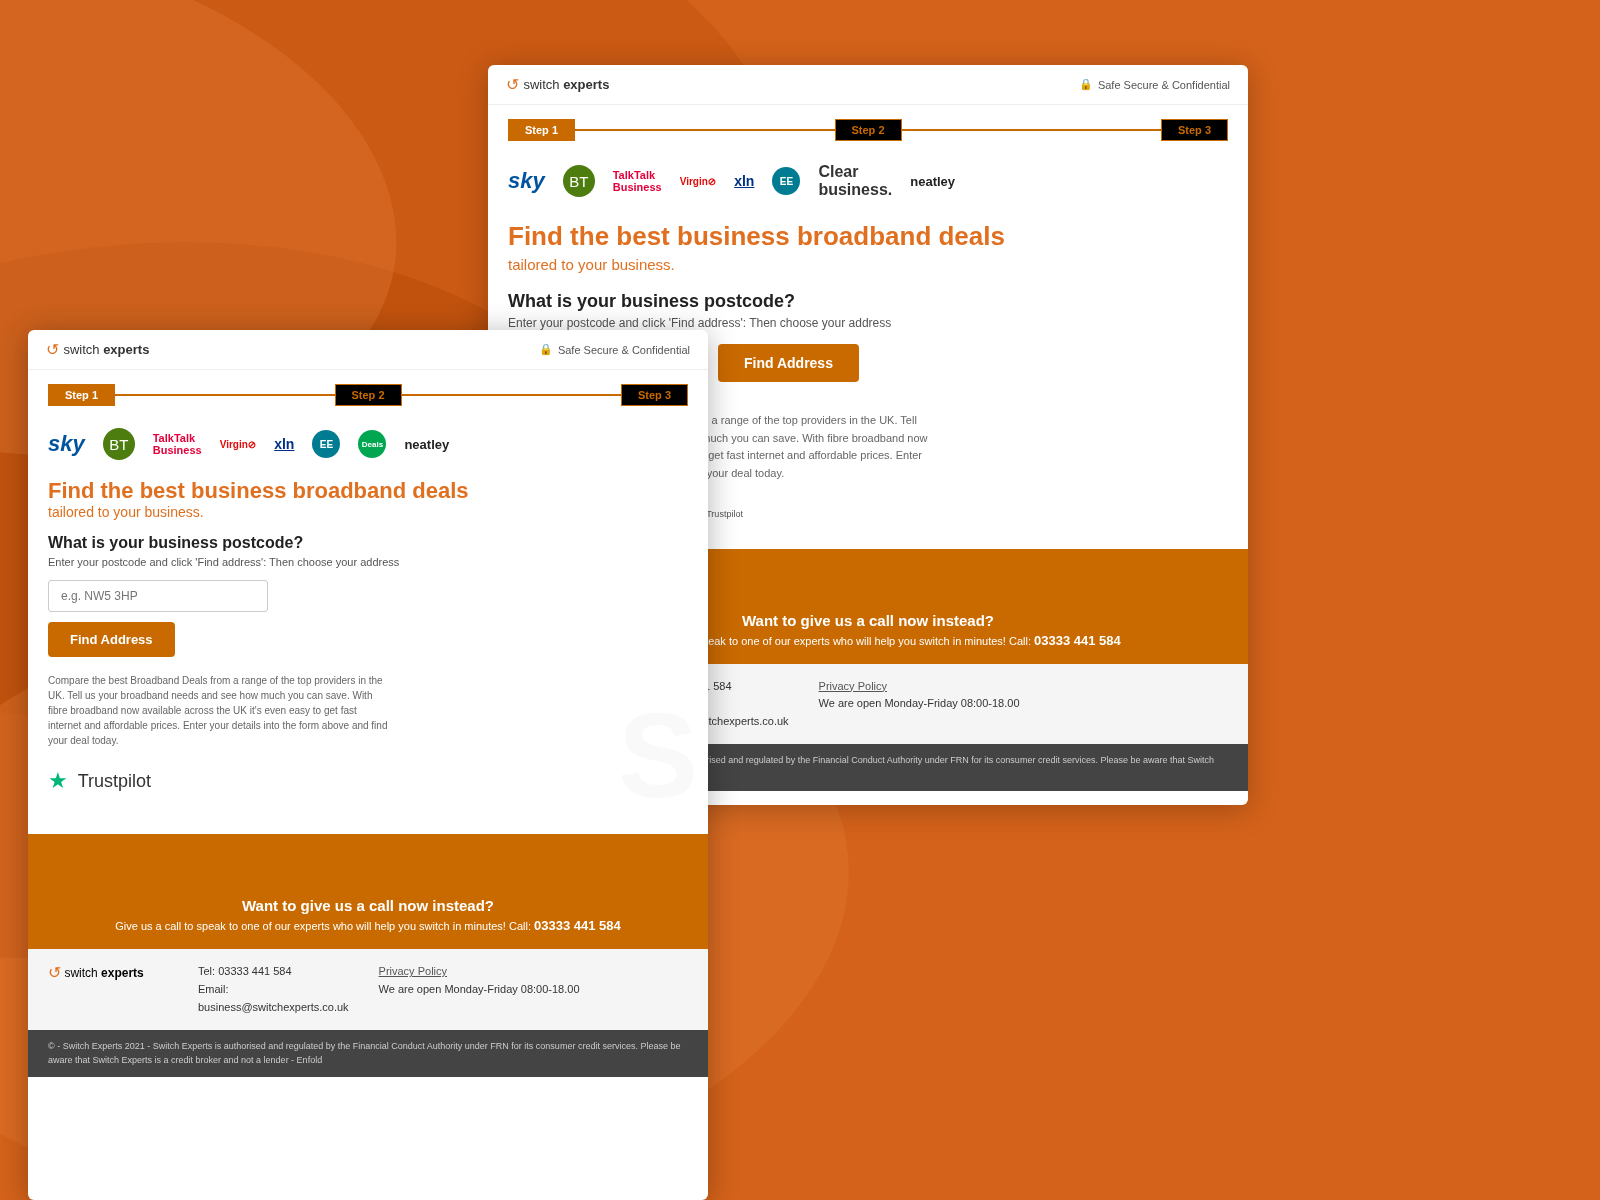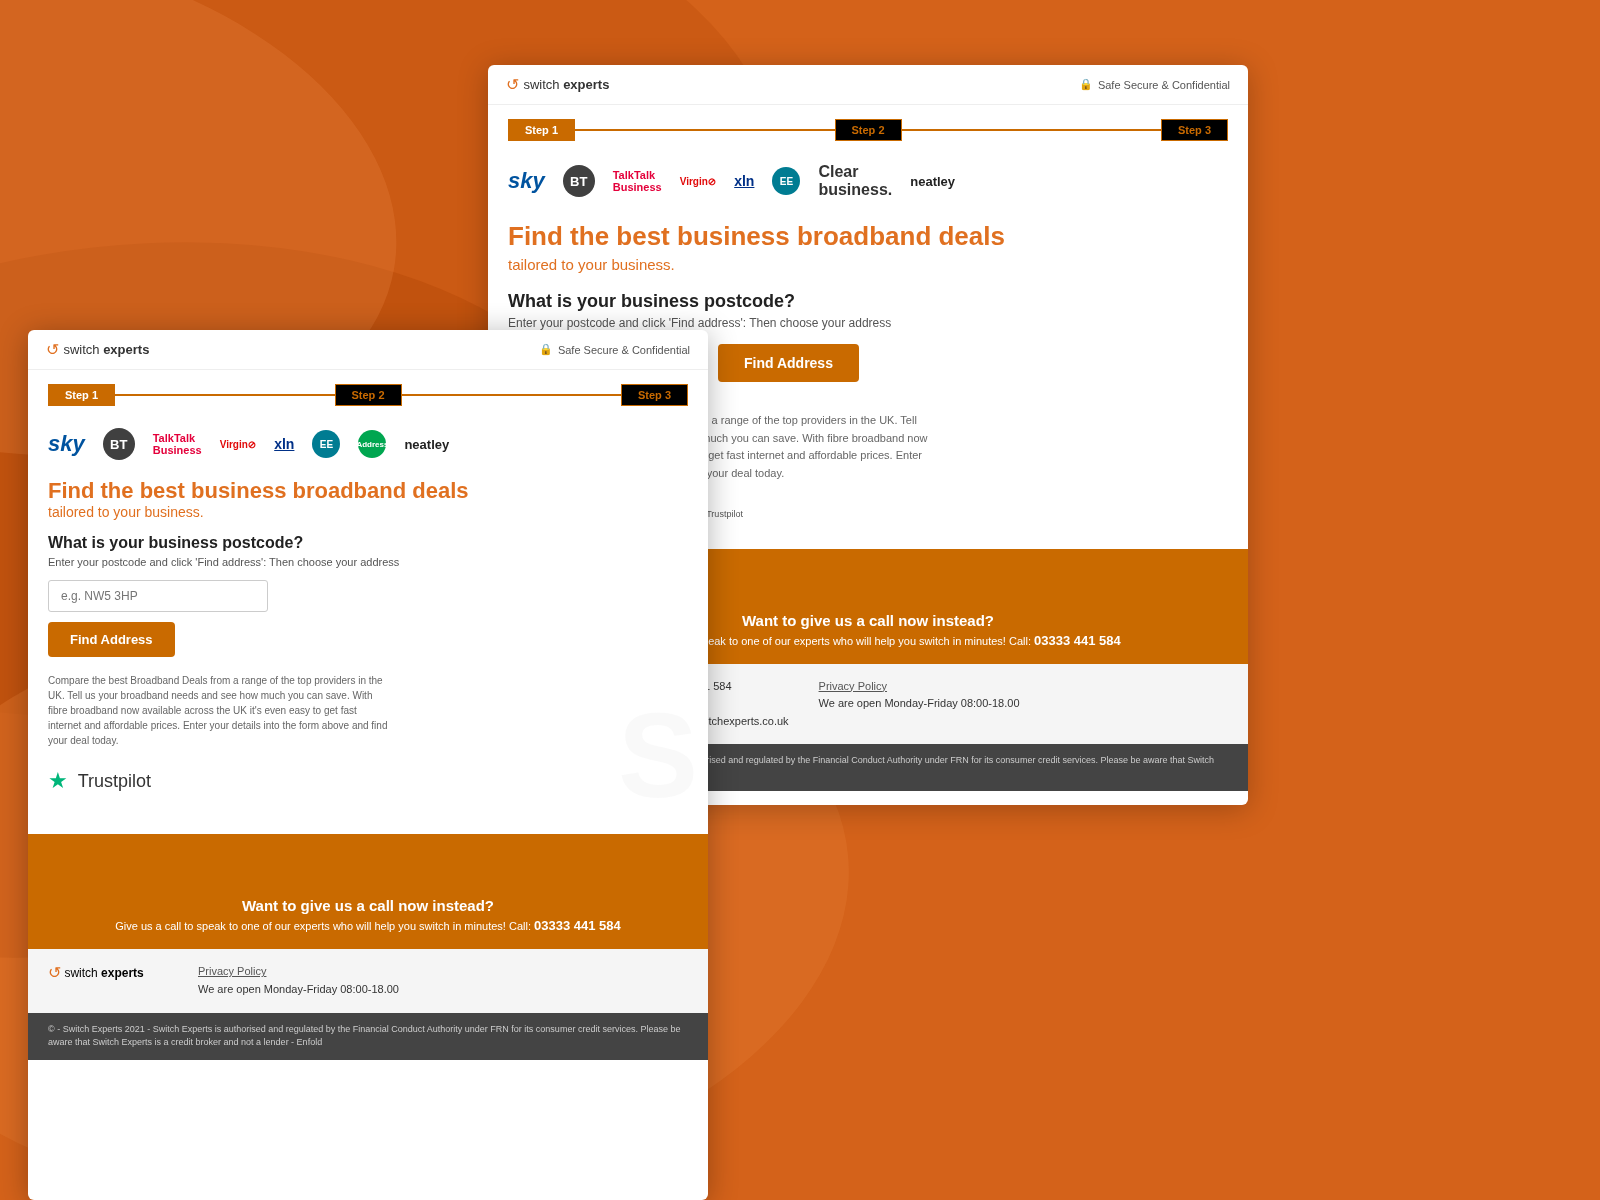--- a/index.html
+++ b/index.html
@@ -116,23 +116,23 @@
 
     .provider-logo {
       font-size: 14px;
       font-weight: bold;
       white-space: nowrap;
     }
 
     .sky-logo { color: #00539f; font-size: 22px; font-style: italic; font-weight: 900; }
     .bt-logo {
       width: 32px; height: 32px; border-radius: 50%;
-      background: #404040; color: #fff; display: flex;
+      background: #4d7c0f; color: #fff; display: flex;
       align-items: center; justify-content: center;
-      font-size: 13px; font-weight: bold;
+      font-size: 15px; font-weight: normal;
     }
     .talktalk-logo { font-size: 11px; font-weight: bold; color: #e4003b; line-height: 1.1; }
     .virgin-logo { font-size: 10px; color: #e10a0a; }
     .xln-logo { font-size: 14px; font-weight: bold; color: #003087; text-decoration: underline; }
     .ee-logo {
       width: 28px; height: 28px; border-radius: 50%;
       background: #007c92; color: #fff; display: flex;
       align-items: center; justify-content: center;
       font-size: 10px; font-weight: bold;
     }
@@ -519,21 +519,21 @@
     </div>
   </div>
 
   <div class="providers-row">
     <span class="sky-logo provider-logo">sky</span>
     <div class="bt-logo provider-logo">BT</div>
     <div class="provider-logo talktalk-logo">TalkTalk<br>Business</div>
     <span class="provider-logo virgin-logo">Virgin⊘</span>
     <span class="provider-logo xln-logo">xln</span>
     <div class="ee-logo provider-logo">EE</div>
-    <div class="origin-logo provider-logo" style="font-size:8px;">Address</div>
+    <div class="origin-logo provider-logo" style="font-size:8px;">Deals</div>
     <span class="provider-logo neatley-logo">neatley</span>
   </div>
 
   <div class="main-content" style="position:relative;">
     <div class="headline">Find the best business broadband deals</div>
     <div class="subheadline">tailored to your business.</div>
 
     <div class="section-title">What is your business postcode?</div>
     <div class="section-desc">Enter your postcode and click 'Find address': Then choose your address</div>
 
@@ -558,20 +558,25 @@
       <span>Give us a call to speak to one of our experts who will help you switch in minutes! Call:</span>
       <span class="cta-phone">03333 441 584</span>
     </div>
   </div>
 
   <div class="footer">
     <div style="display:flex;align-items:center;gap:3px;min-width:120px;">
       <span style="color:#e07020;font-size:16px;">↺</span>
       <span style="font-size:12px;">switch <strong>experts</strong></span>
     </div>
+    <div class="footer-contact">
+      <div><span>Tel:</span> <span>03333 441 584</span></div>
+      <div><span>Email:</span></div>
+      <div><span>business@switchexperts.co.uk</span></div>
+    </div>
     <div class="footer-links">
       <div><span style="cursor:pointer;text-decoration:underline;color:#555;">Privacy Policy</span></div>
       <div><span>We are open Monday-Friday 08:00-18.00</span></div>
     </div>
   </div>
 
   <div class="legal-footer">
     <span>© - Switch Experts 2021 - Switch Experts is authorised and regulated by the Financial Conduct Authority under FRN for its consumer credit services. Please be aware that Switch Experts is a credit broker and not a lender - Enfold</span>
   </div>
 </div>

